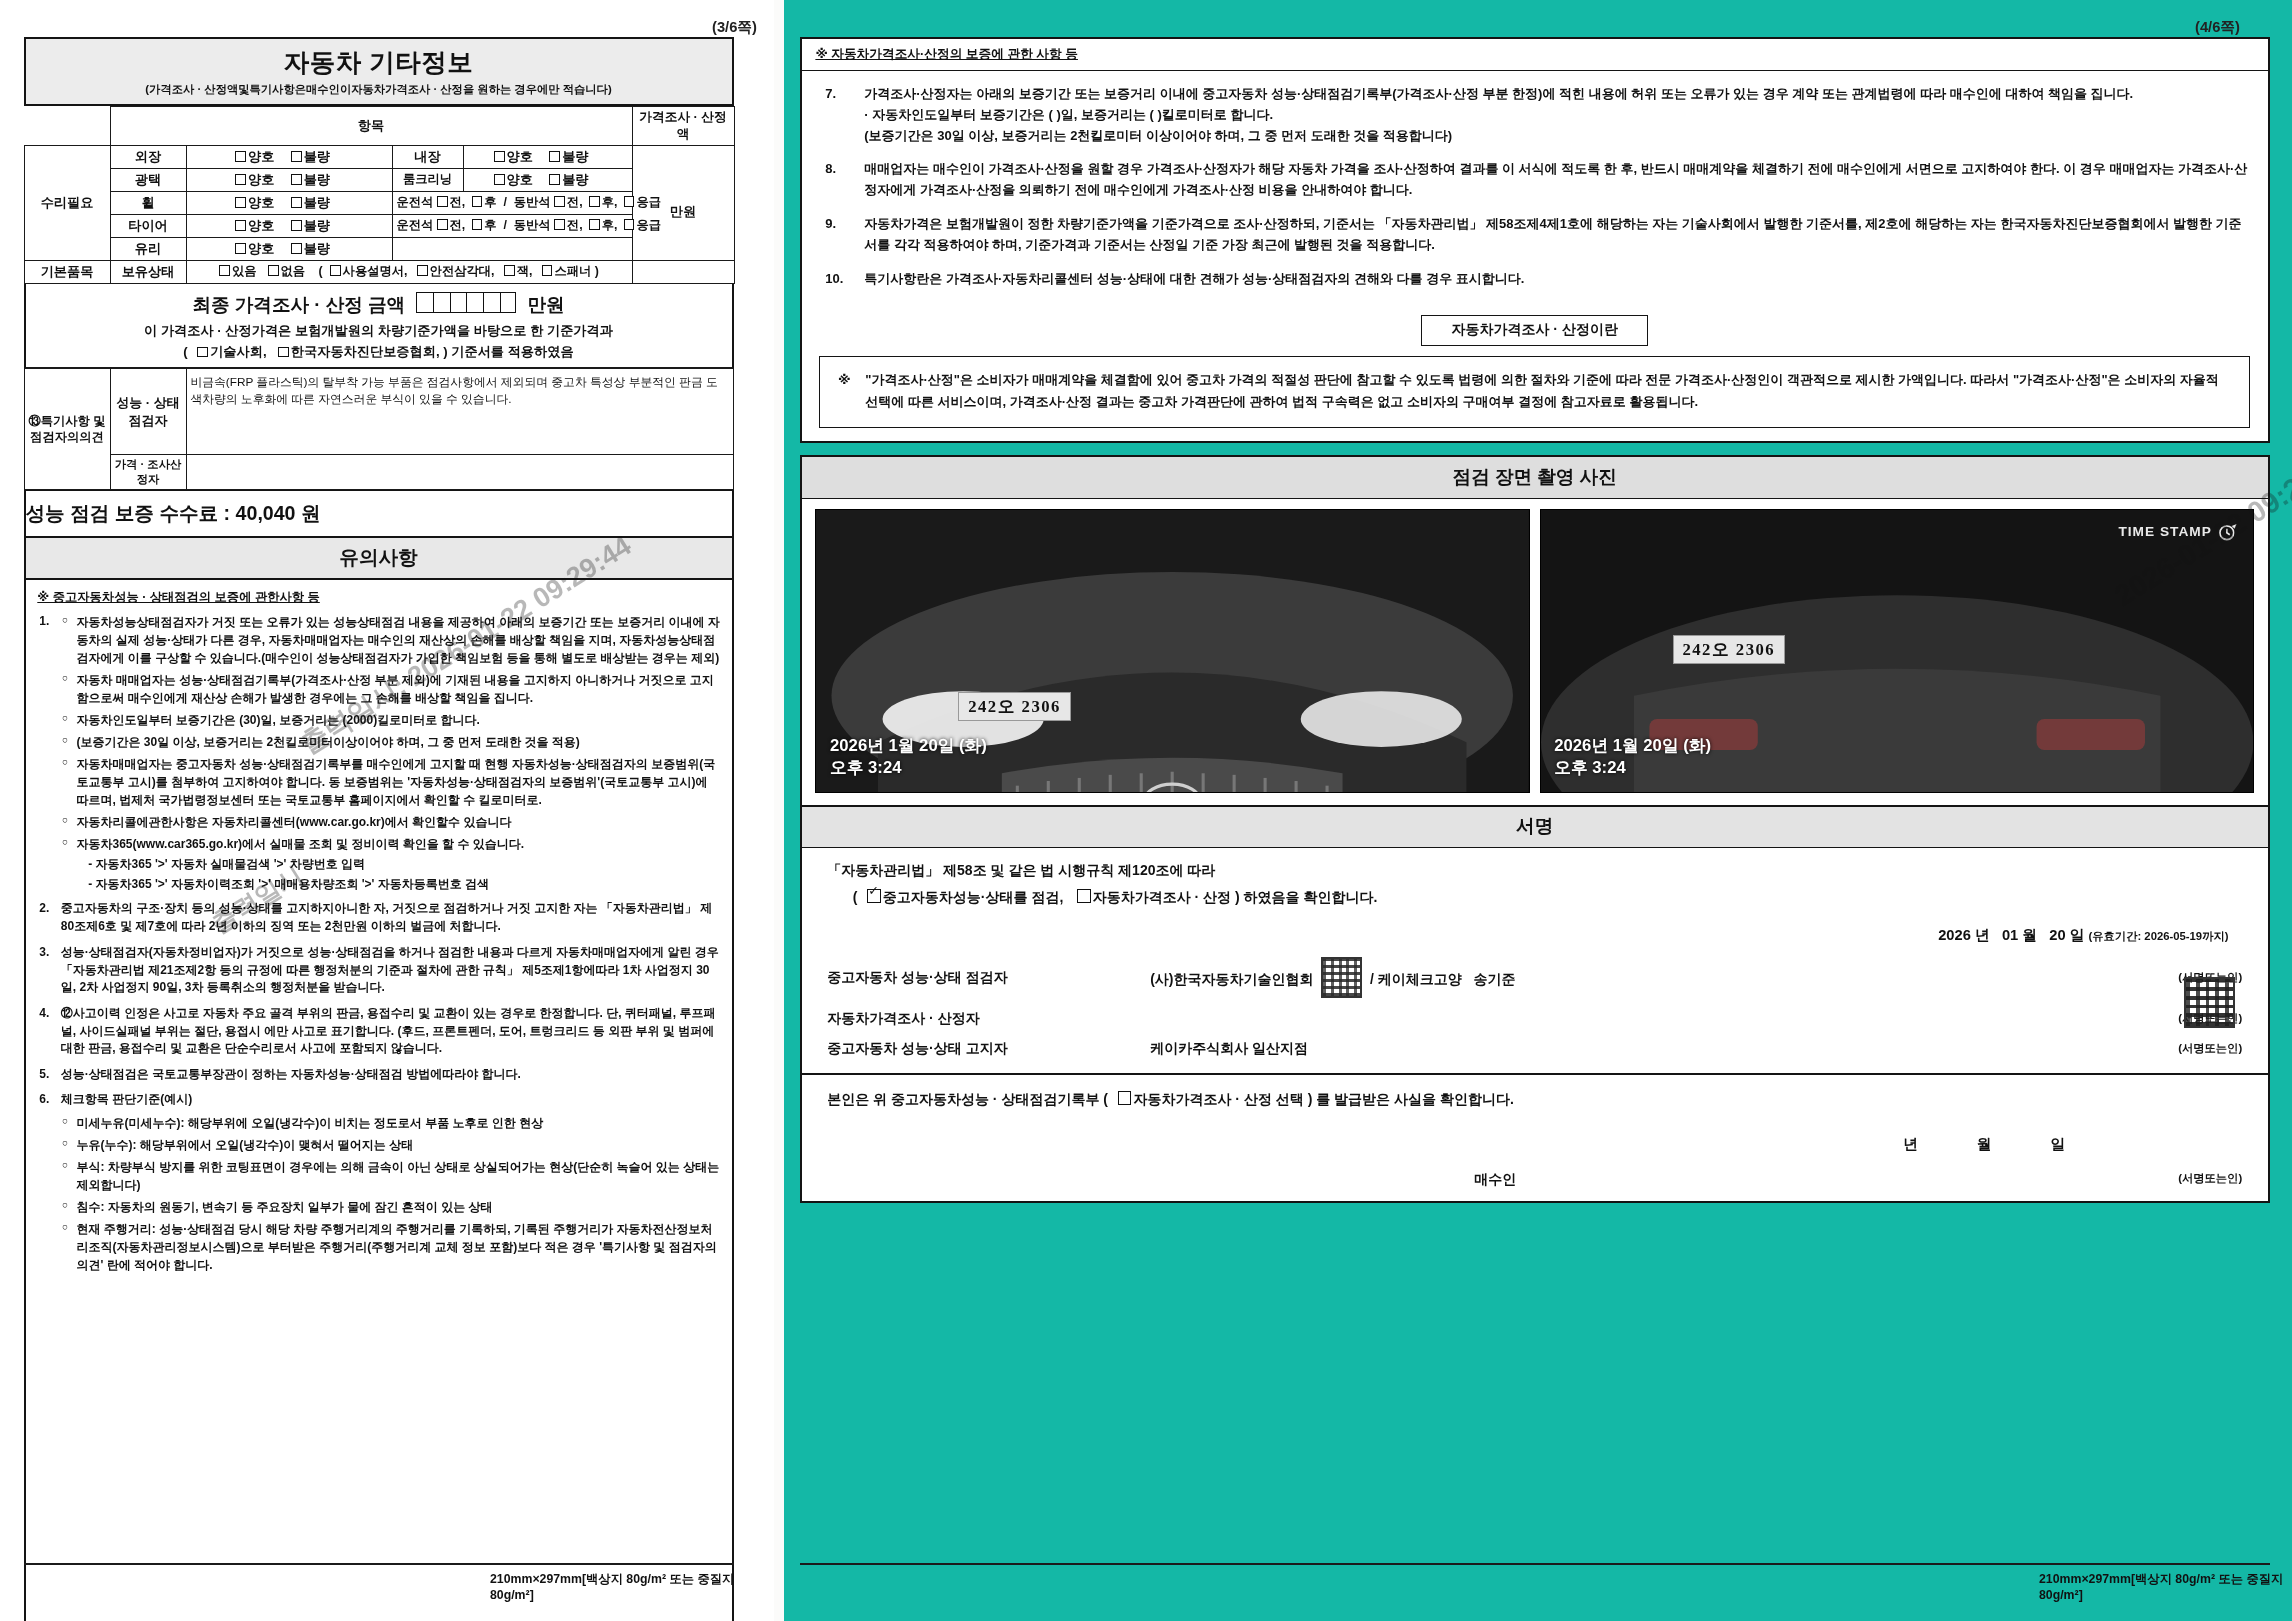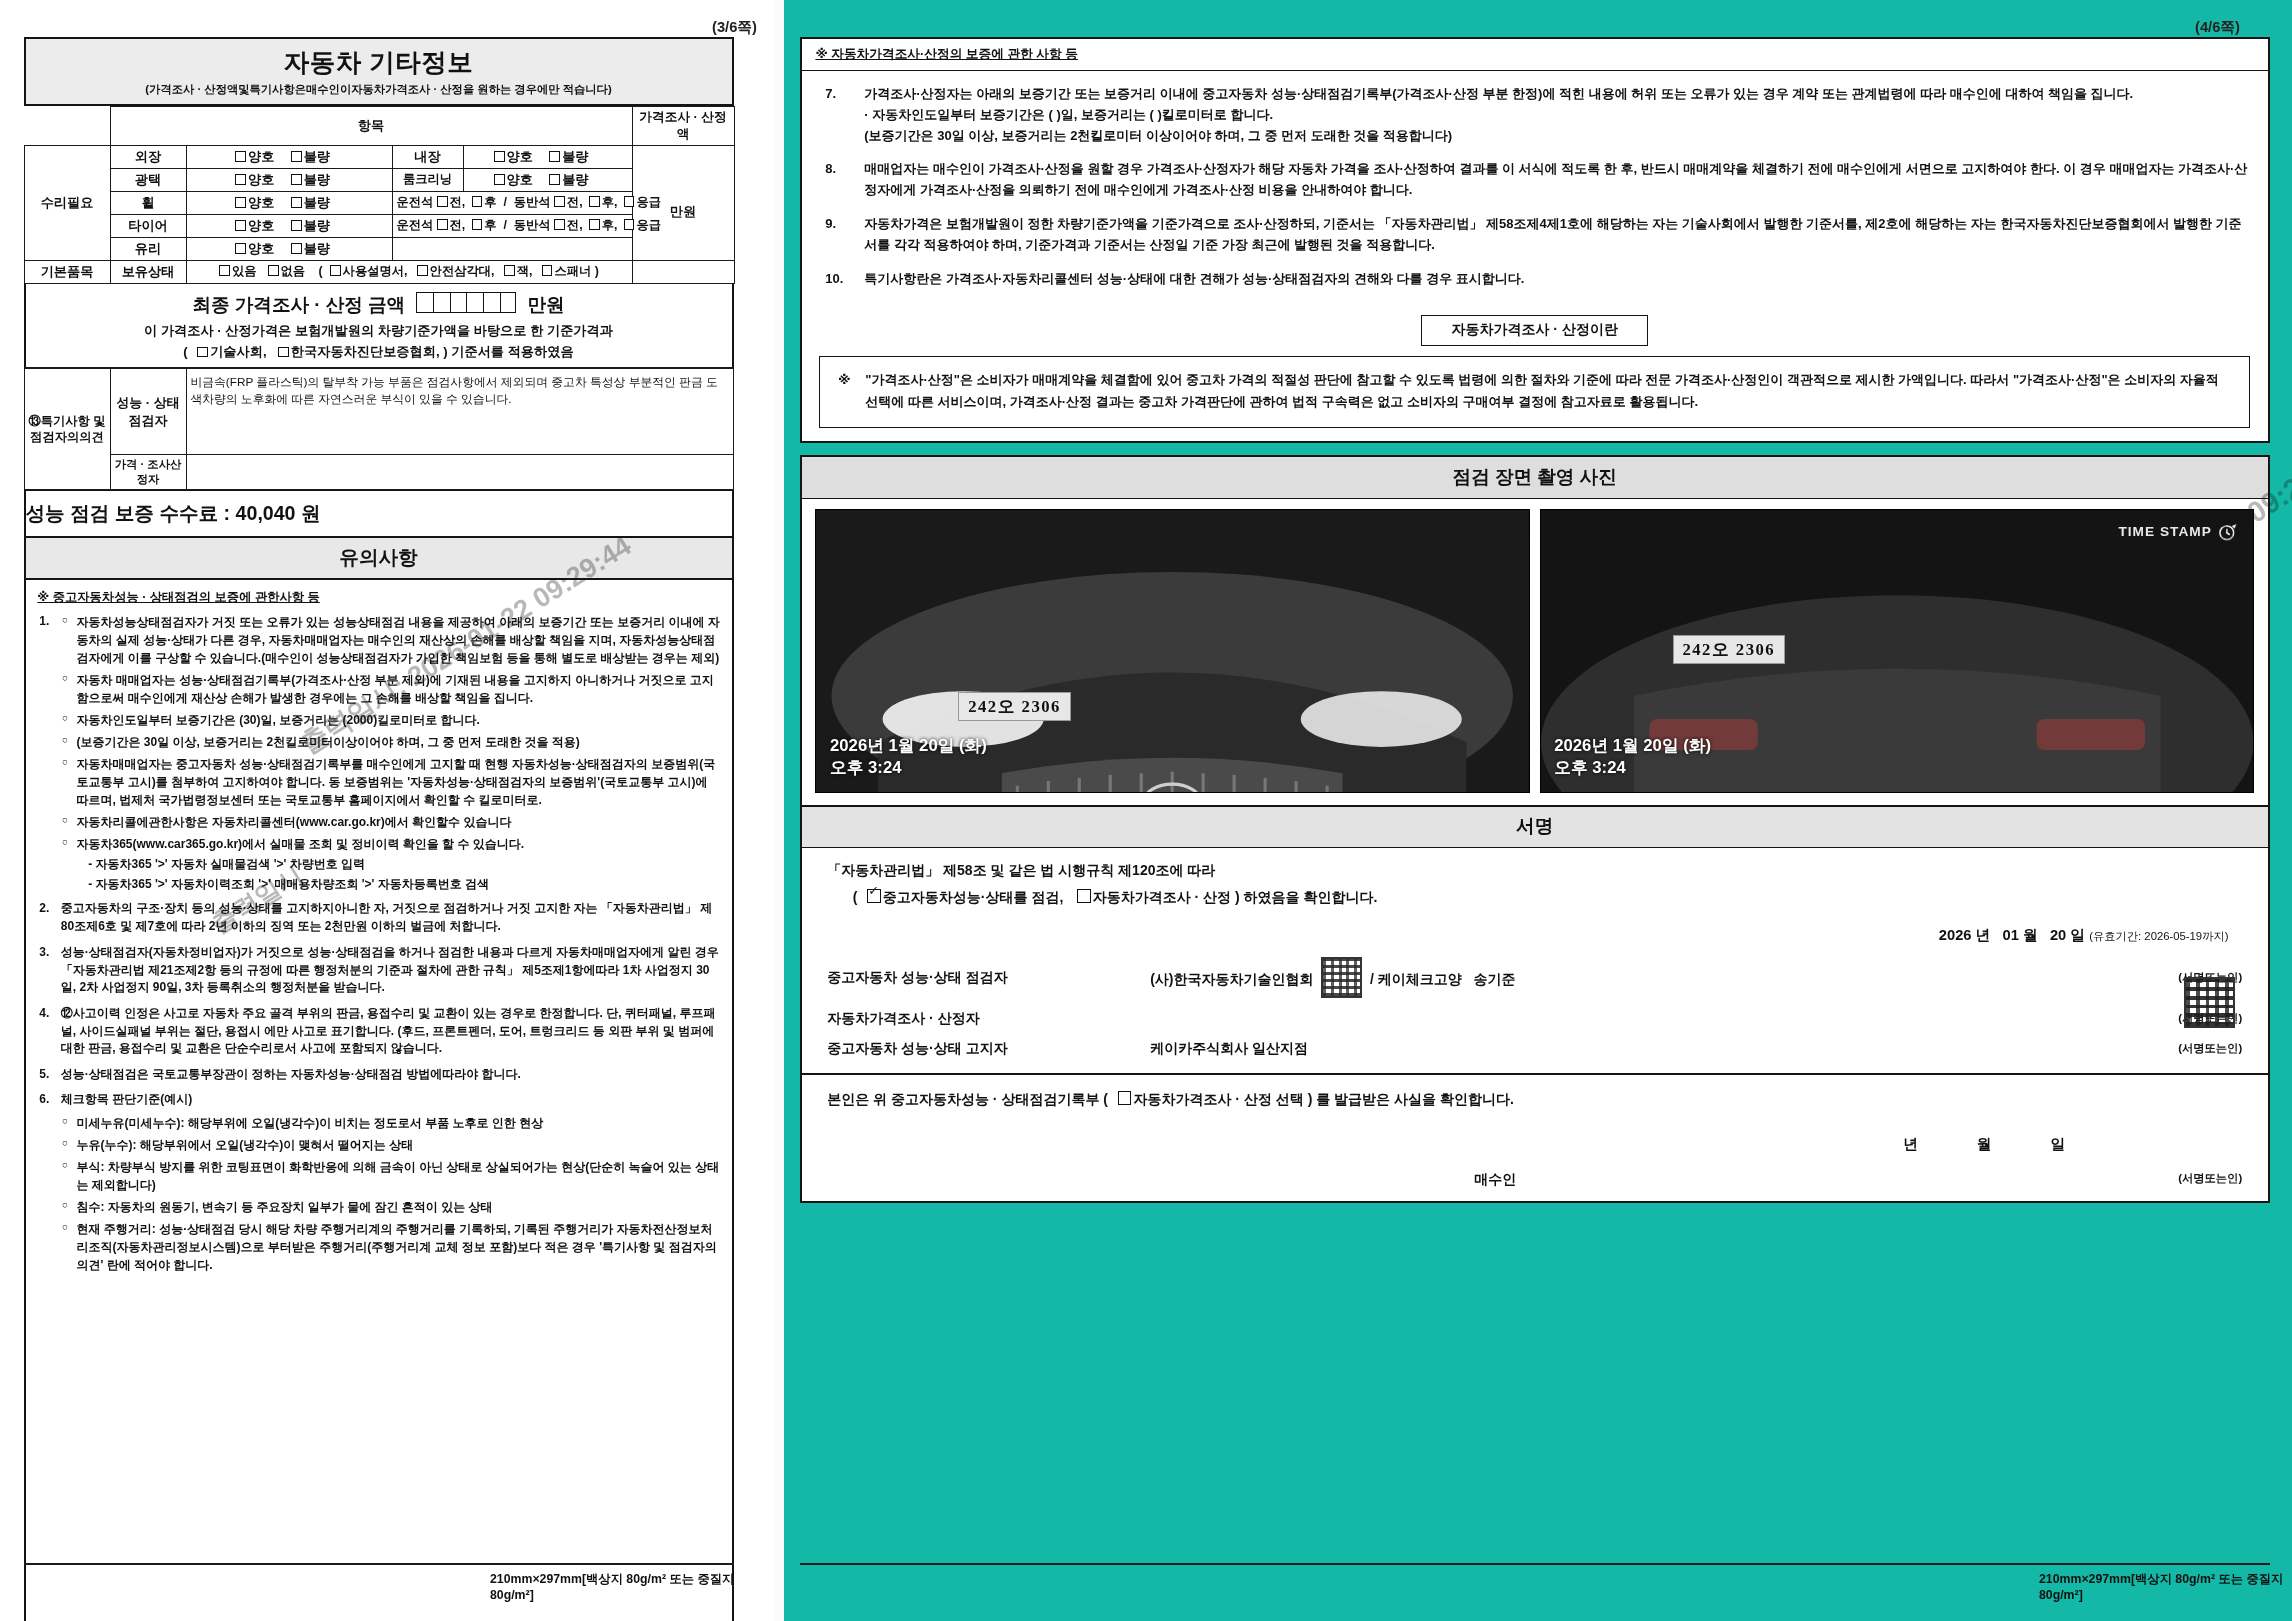--- a/index.html
+++ b/index.html
@@ -163,21 +163,21 @@
     text-align:center; font-size: 18.6px; font-weight:700; padding: 6.9px 0 7.8px;
   }
   .sign-box {
     border-left:2.2px solid #141414; border-right:2.2px solid #141414;
     border-bottom:2.2px solid #141414;
     padding: 13.7px 25.5px 15.7px 25.5px; background:#fff; position:relative;
   }
   .sign-l1 { font-size: 14px; font-weight: 700; }
   .sign-l2 { font-size: 14px; font-weight: 700; margin: 8.8px 0 0 25.5px; }
   .sign-date { text-align:right; font-size:14.7px; font-weight:700; margin-top: 19.6px; padding-right: 13.7px; }
-  .sign-date .valid { font-size: 11.3px; font-weight:400; }
+  .sign-date .valid { font-size: 11.3px; font-weight:700; }
   .sign-row { display:flex; align-items:center; font-size:14px; font-weight:700; margin-top: 11.8px;}
   .sign-row .lbl { width: 323px; }
   .sign-row .org { flex: 1; }
   .sign-row .sig { width: 147px; text-align:right; font-size:11.3px; font-weight:700; }
   .stamp {
     display:inline-block; width: 41px; height: 41px; border:2px solid #333;
     vertical-align:-13.7px; margin: 0 3.9px;
     background:
       repeating-linear-gradient(0deg, rgba(40,40,40,.85) 0 2.9px, rgba(255,255,255,0) 2.9px 6.9px),
       repeating-linear-gradient(90deg, rgba(40,40,40,.75) 0 2.9px, rgba(255,255,255,0) 2.9px 7.8px);
@@ -394,21 +394,21 @@
         </li>
         <li>중고자동차의 구조·장치 등의 성능·상태를 고지하지아니한 자, 거짓으로 점검하거나 거짓 고지한 자는 「자동차관리법」 제80조제6호 및 제7호에 따라 2년 이하의 징역 또는 2천만원 이하의 벌금에 처합니다.</li>
         <li>성능·상태점검자(자동차정비업자)가 거짓으로 성능·상태점검을 하거나 점검한 내용과 다르게 자동차매매업자에게 알린 경우 「자동차관리법 제21조제2항 등의 규정에 따른 행정처분의 기준과 절차에 관한 규칙」 제5조제1항에따라 1차 사업정지 30일, 2차 사업정지 90일, 3차 등록취소의 행정처분을 받습니다.</li>
         <li>⑫사고이력 인정은 사고로 자동차 주요 골격 부위의 판금, 용접수리 및 교환이 있는 경우로 한정합니다. 단, 퀴터패널, 루프패널, 사이드실패널 부위는 절단, 용접시 에만 사고로 표기합니다. (후드, 프론트펜더, 도어, 트렁크리드 등 외판 부위 및 범퍼에 대한 판금, 용접수리 및 교환은 단순수리로서 사고에 포함되지 않습니다.</li>
         <li>성능·상태점검은 국토교통부장관이 정하는 자동차성능·상태점검 방법에따라야 합니다.</li>
         <li>
           <span>체크항목 판단기준(예시)</span>
           <ul class="sub" style="margin-top:4.9px">
             <li>미세누유(미세누수): 해당부위에 오일(냉각수)이 비치는 정도로서 부품 노후로 인한 현상</li>
             <li>누유(누수): 해당부위에서 오일(냉각수)이 맺혀서 떨어지는 상태</li>
-            <li>부식: 차량부식 방지를 위한 코팅표면이 화학반응에 의해 금속이 아닌 상태로 상실되어가는 현상(단순히 녹슬어 있는 상태는 제외합니다)</li>
+            <li>부식: 차량부식 방지를 위한 코팅표면이 경우에는 의해 금속이 아닌 상태로 상실되어가는 현상(단순히 녹슬어 있는 상태는 제외합니다)</li>
             <li>침수: 자동차의 원동기, 변속기 등 주요장치 일부가 물에 잠긴 흔적이 있는 상태</li>
             <li>현재 주행거리: 성능·상태점검 당시 해당 차량 주행거리계의 주행거리를 기록하되, 기록된 주행거리가 자동차전산정보처리조직(자동차관리정보시스템)으로 부터받은 주행거리(주행거리계 교체 정보 포함)보다 적은 경우 '특기사항 및 점검자의 의견' 란에 적어야 합니다.</li>
           </ul>
         </li>
       </ol>
     </div>
   </div>
 
   <div class="hr-bottom" style="left:23.5px; top:1563px; width:710px;"></div>
   <div class="footer-note" style="left:490px; top:1571px;">210mm×297mm[백상지 80g/m² 또는 중질지 80g/m²]</div>

